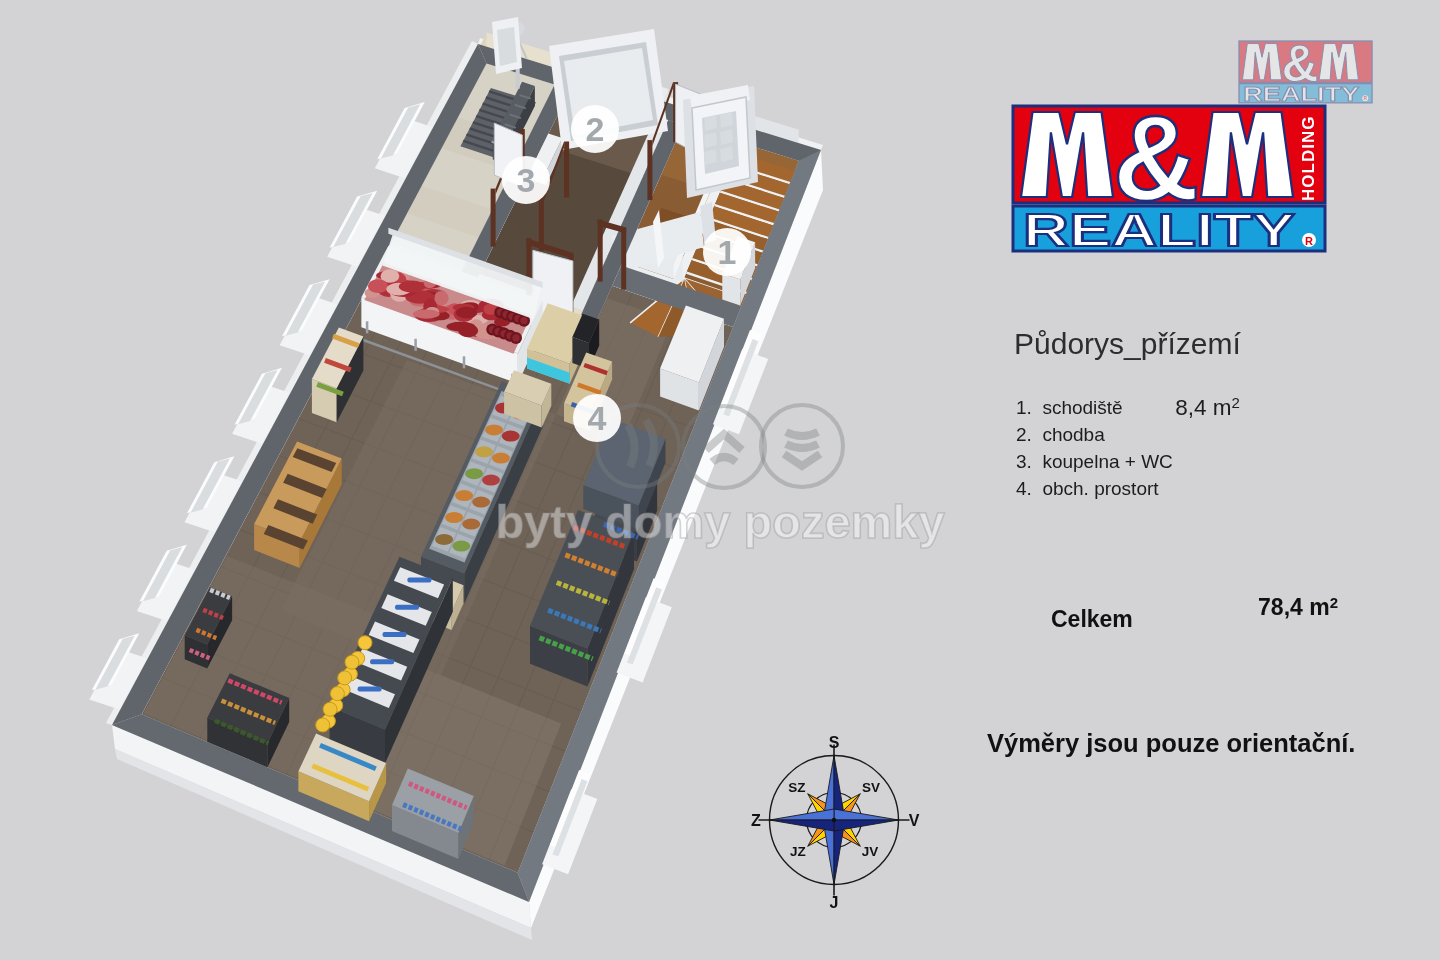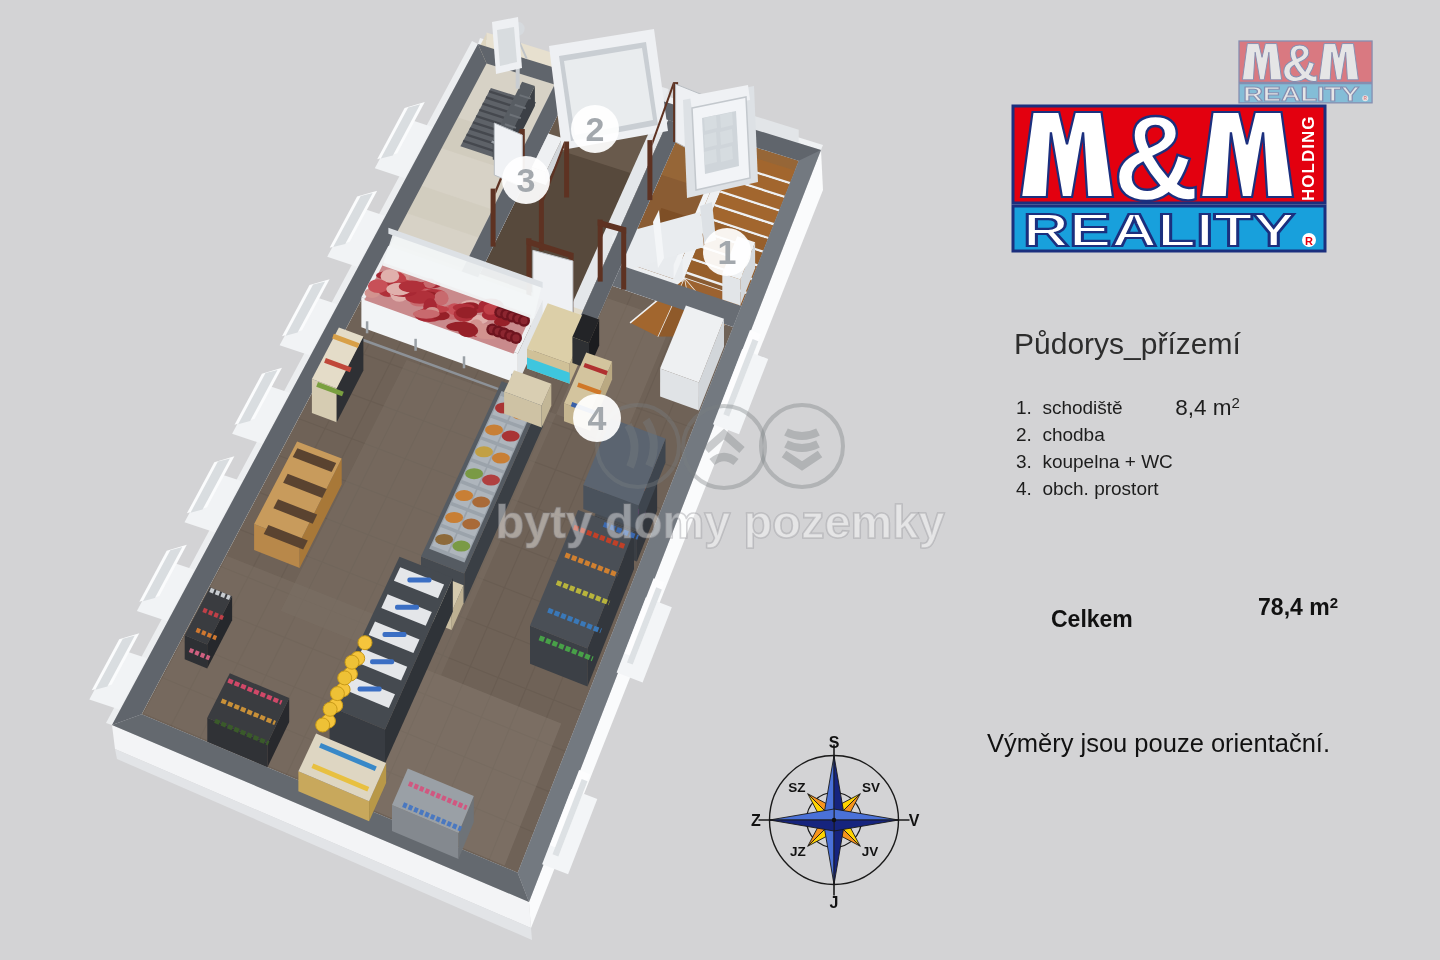--- a/index.html
+++ b/index.html
@@ -618,14 +618,14 @@
 <div>3.&nbsp;&nbsp;koupelna + WC</div>
 <div>4.&nbsp;&nbsp;obch. prostort</div>
 </div>
 <div class="abs" style="left:1100px;top:394px;width:215px;font-size:22.5px;color:#1d1d1d;line-height:27px;text-align:center;">
 <div>8,4 m<span style="font-size:15px;position:relative;top:-7px">2</span></div>
 </div>
 
 <div class="abs" style="left:1051px;top:594px;font-size:23px;font-weight:bold;color:#111;margin-top:12px;">Celkem</div>
 <div class="abs" style="left:1100px;top:594px;width:215px;font-size:23px;font-weight:bold;color:#111;text-align:right;margin-left:23px;">78,4 m<span style="font-size:15px;position:relative;top:-7px">2</span></div>
 
-<div class="abs" style="left:987px;top:729px;font-size:25.5px;font-weight:normal;color:#111;">Výměry jsou pouze orientační.</div>
+<div class="abs" style="left:987px;top:729px;font-size:25.5px;font-weight:bold;color:#111;">Výměry jsou pouze orientační.</div>
 </div>
 
 </body></html>

